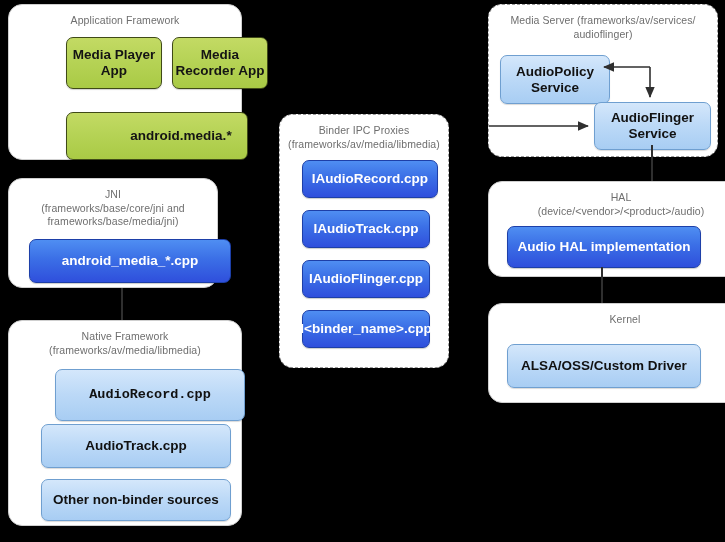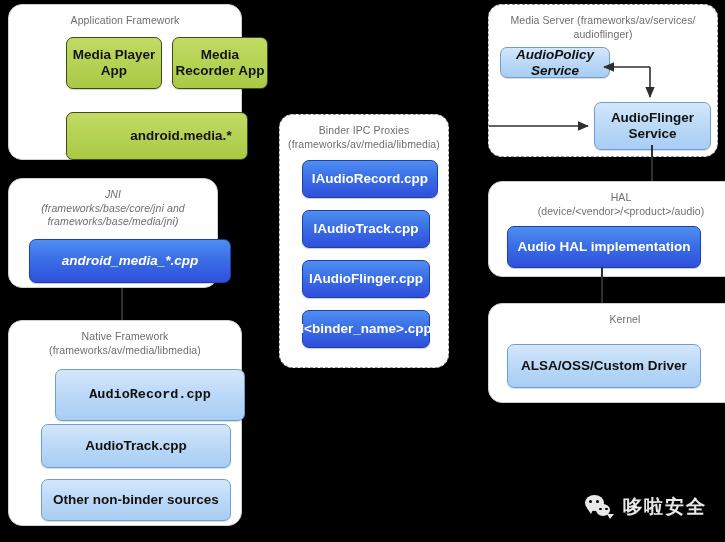--- a/index.html
+++ b/index.html
@@ -158,21 +158,21 @@
     <div class="panel-title">
       <span>Application Framework</span>
     </div>
     <div class="box green" style="left:20px; top:32px; width:96px; height:52px;">Media Player
 App</div>
     <div class="box green" style="left:126px; top:32px; width:96px; height:52px;">Media
 Recorder App</div>
     <div class="box green" style="left:20px; top:107px; width:182px; height:48px;padding-left:48px;">android.media.*</div>
   </div>
 
-  <div class="panel" style="left:8px; top:178px; width:210px; height:110px;font-style:italic;">
+  <div class="panel" style="left:8px; top:178px; width:210px; height:110px;">
     <div class="panel-title">
       <span>JNI</span>
       <span class="sub" style="white-space:pre-line;">(frameworks/base/core/jni and
 frameworks/base/media/jni)</span>
     </div>
     <div class="box blue" style="left:20px; top:60px; width:202px; height:44px;">android_media_*.cpp</div>
   </div>
 
   <div class="panel" style="left:8px; top:320px; width:234px; height:206px;">
     <div class="panel-title">
@@ -193,21 +193,21 @@
     <div class="box blue" style="left:22px; top:95px; width:128px; height:38px;">IAudioTrack.cpp</div>
     <div class="box blue" style="left:22px; top:145px; width:128px; height:38px;">IAudioFlinger.cpp</div>
     <div class="box blue" style="left:22px; top:195px; width:128px; height:38px;">I&lt;binder_name&gt;.cpp</div>
   </div>
 
   <div class="panel dashed" style="left:488px; top:4px; width:230px; height:153px;">
     <div class="panel-title">
       <span>Media Server (frameworks/av/services/</span>
       <span class="sub">audioflinger)</span>
     </div>
-    <div class="box lightblue" style="left:11px; top:42px; width:110px; height:31px;font-style:italic;">AudioPolicy
+    <div class="box lightblue" style="left:11px; top:50px; width:110px; height:49px;">AudioPolicy
 Service</div>
     <div class="box lightblue" style="left:105px; top:97px; width:117px; height:48px;">AudioFlinger
 Service</div>
   </div>
 
   <div class="panel" style="left:488px; top:181px; width:266px; height:96px;">
     <div class="panel-title">
       <span>HAL</span>
       <span class="sub">(device/&lt;vendor&gt;/&lt;product&gt;/audio)</span>
     </div>
@@ -232,27 +232,14 @@
       </marker>
     </defs>
 
     <path d="M 489 126 L 588 126" stroke="#2f2f2f" stroke-width="1.6" fill="none" marker-end="url(#arrowhead)"></path>
 
     <path d="M 650 67 L 604 67" stroke="#2f2f2f" stroke-width="1.6" fill="none" marker-end="url(#arrowhead)"></path>
 
     <path d="M 650 67 L 650 97" stroke="#2f2f2f" stroke-width="1.6" fill="none" marker-end="url(#arrowhead)"></path>
   </svg>
 
-  <div id="watermark">
-    <div class="wm-logo">
-      <div class="bub big"></div>
-      <div class="bubtail t1"></div>
-      <div class="eye" style="left:4px; top:5px;"></div>
-      <div class="eye" style="left:11px; top:5px;"></div>
-      <div class="bub small"></div>
-      <div class="bubtail t2"></div>
-      <div class="eye" style="left:14px; top:13px; width:2.5px; height:2.5px;"></div>
-      <div class="eye" style="left:20px; top:13px; width:2.5px; height:2.5px;"></div>
-    </div>
-    <span class="wm-text">哆啦安全</span>
-  </div>
 
 </div>
 
 </body></html>

